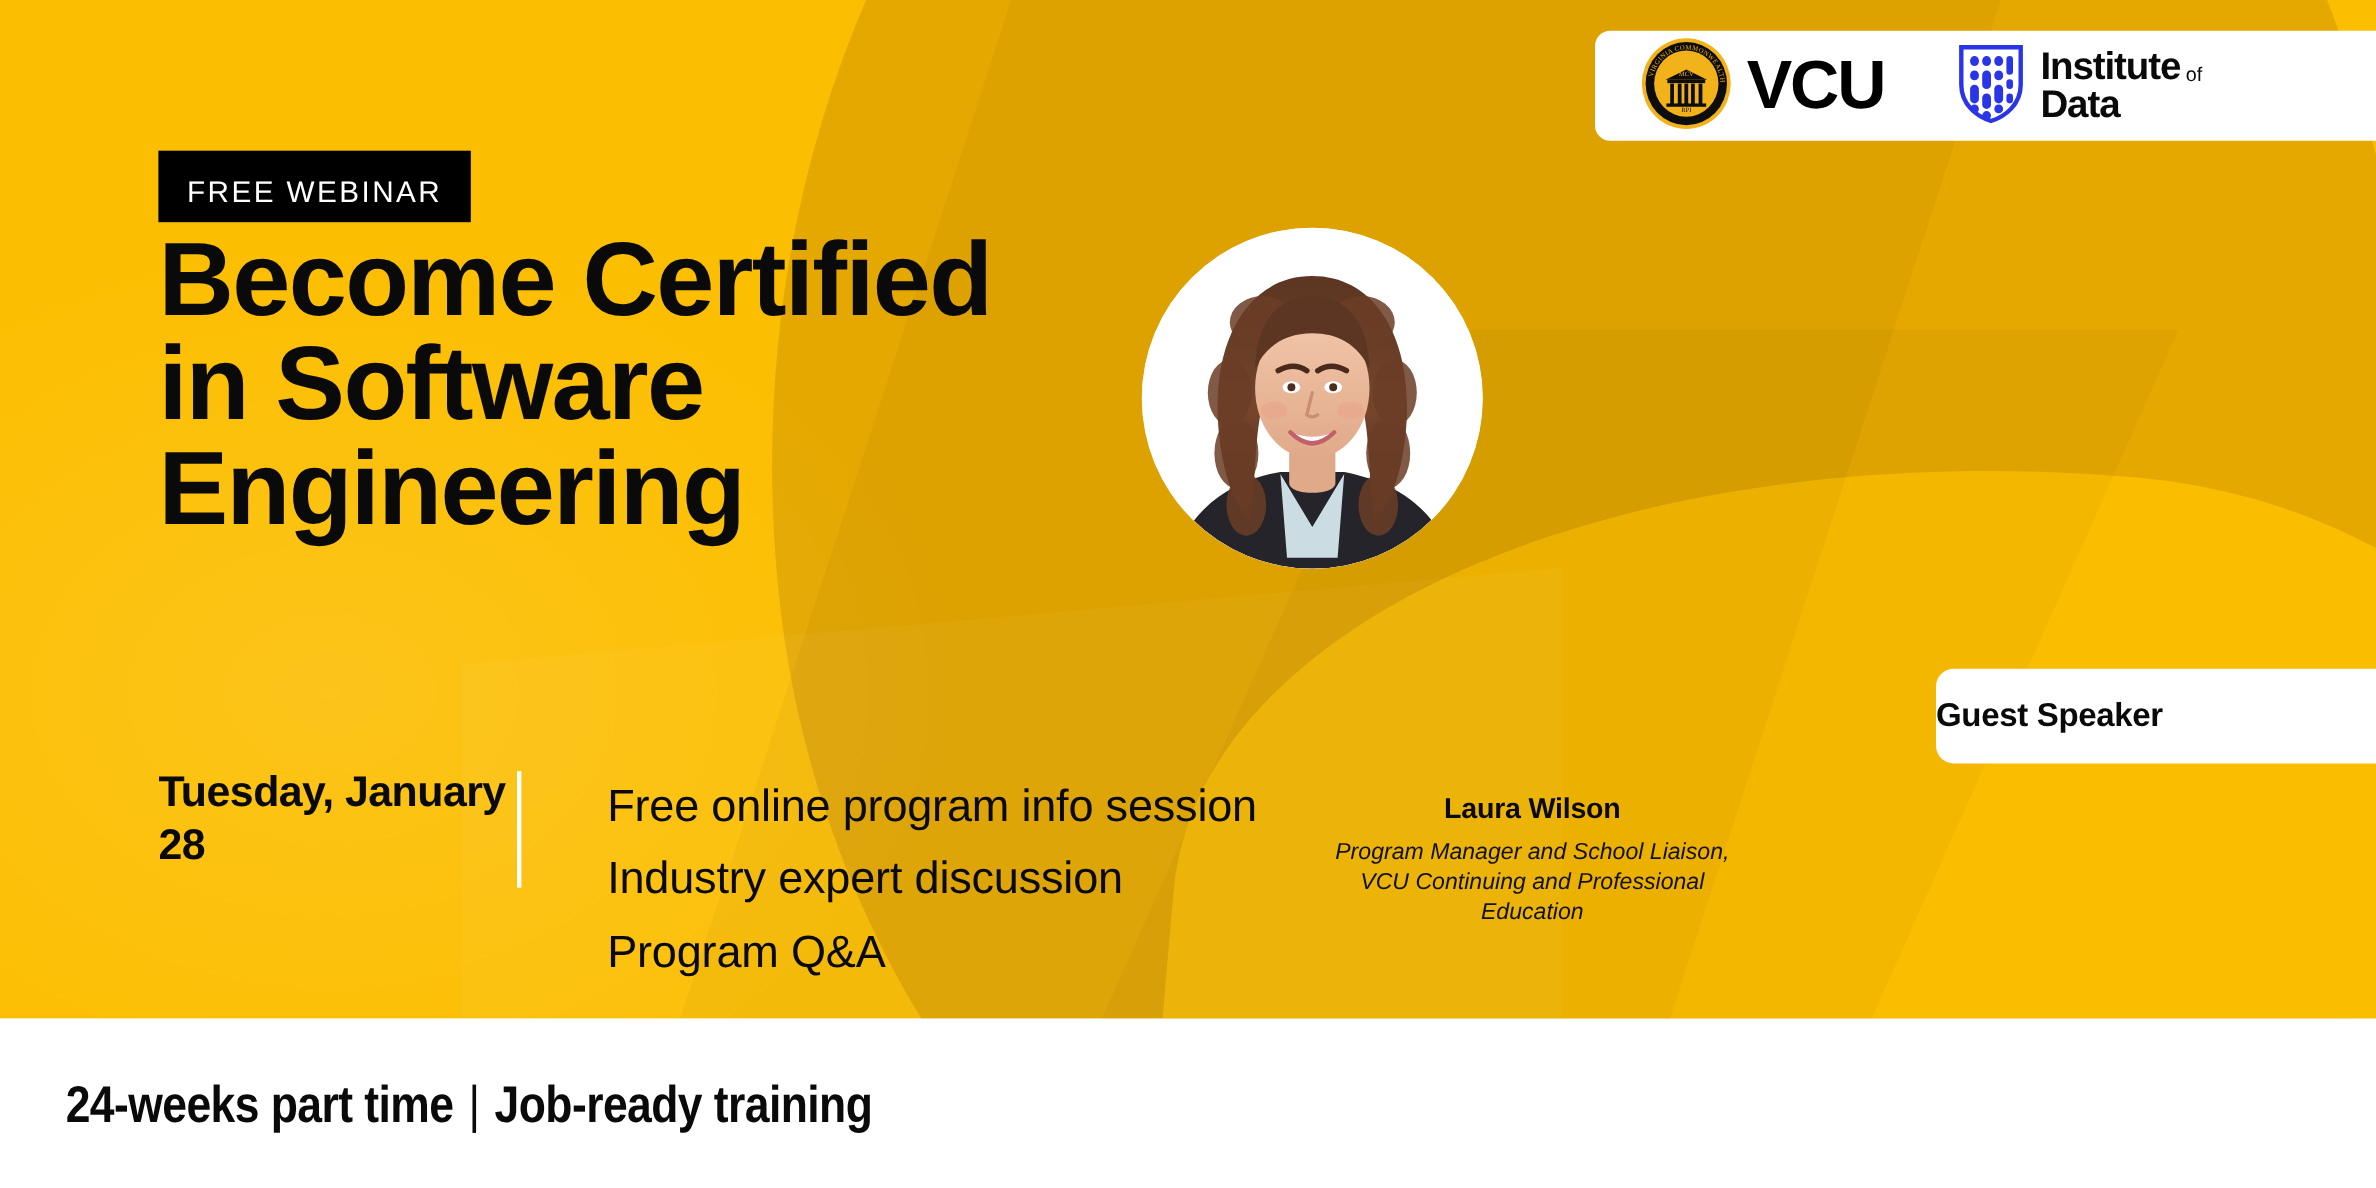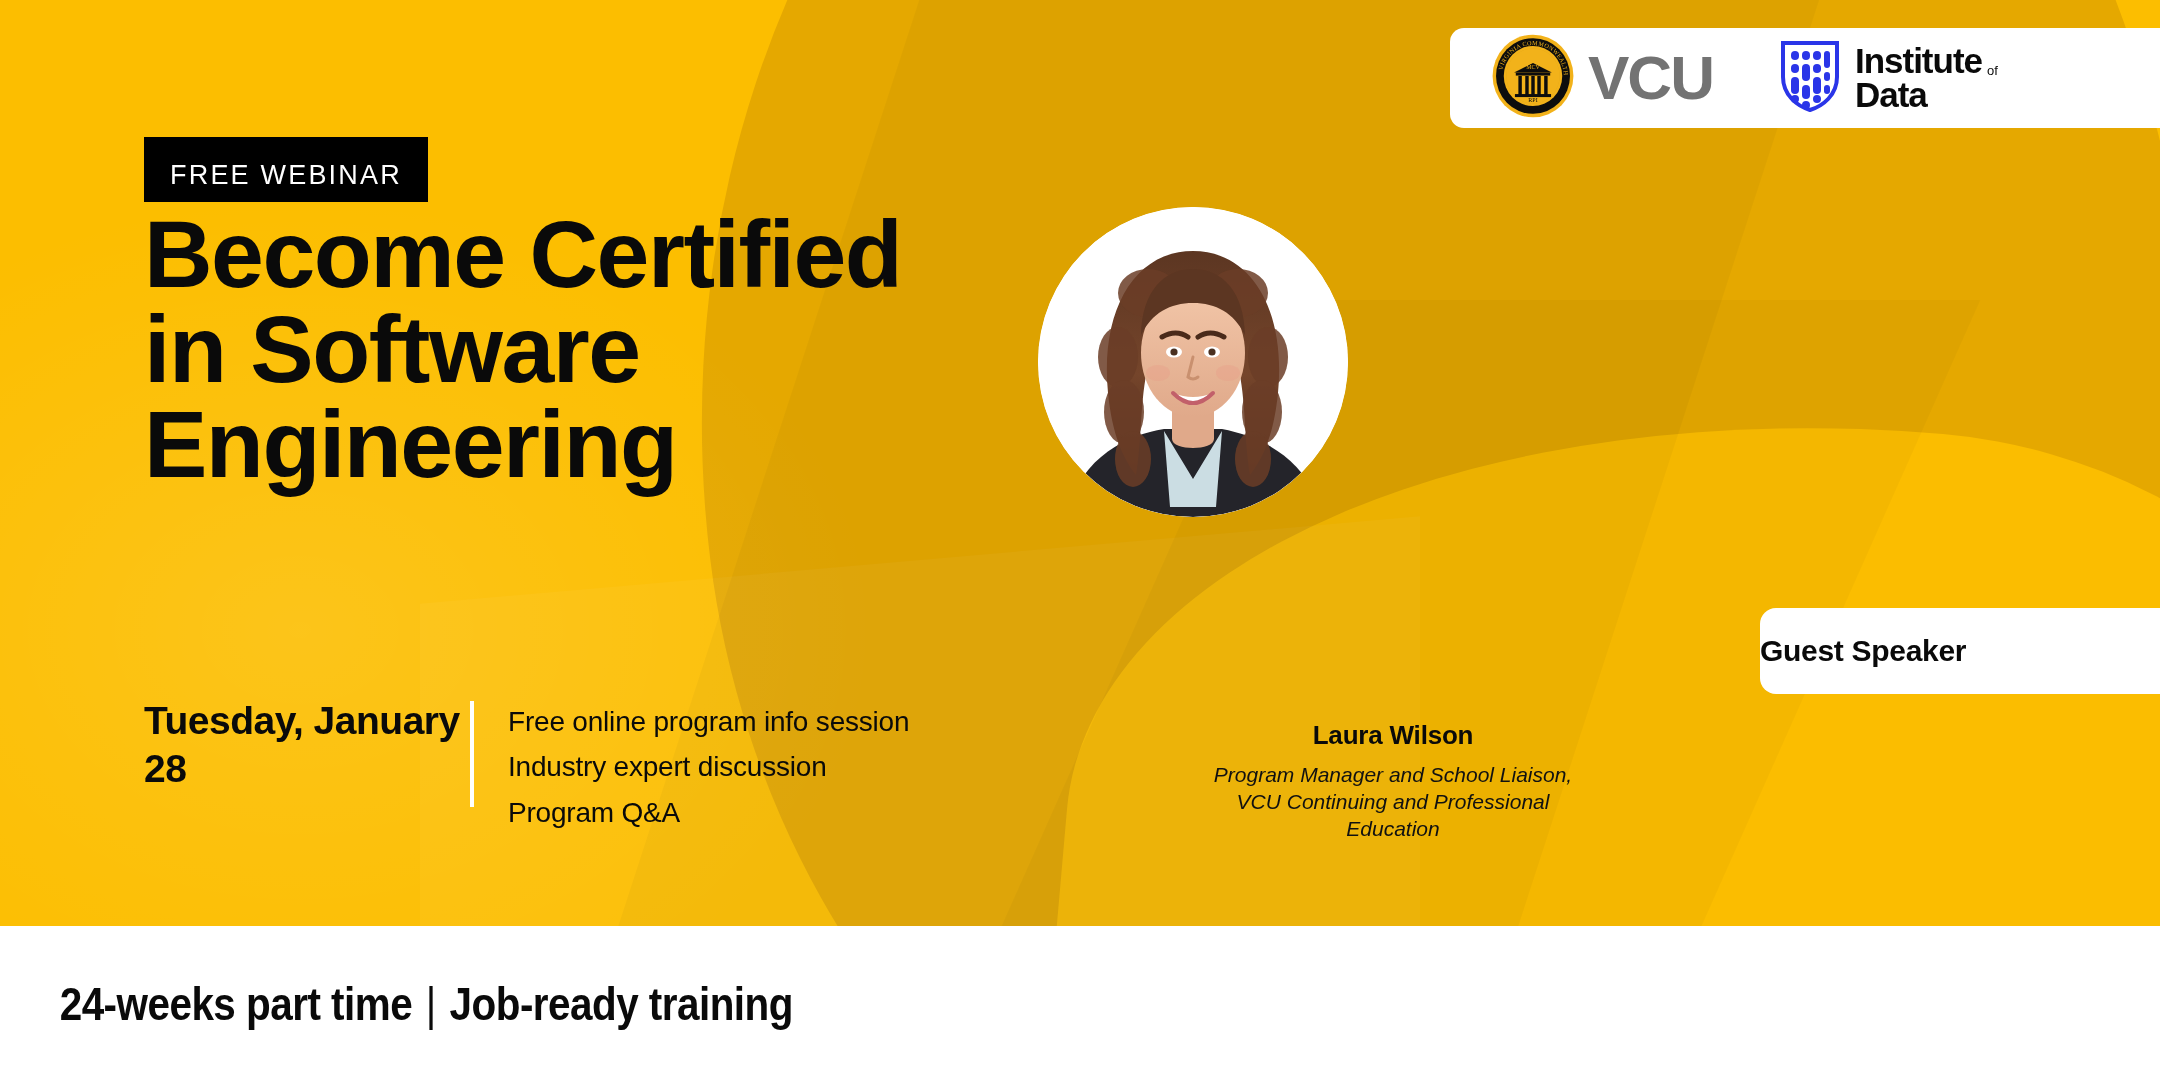--- a/index.html
+++ b/index.html
@@ -58,28 +58,28 @@
   .logo-bar{
     position:absolute;left:1450px;top:28px;width:720px;height:100px;
     background:#ffffff;
     border-radius:14px 0 0 14px;
     display:flex;align-items:center;
     box-sizing:border-box;padding-left:40px;gap:66px;
   }
   .vcu-lockup{display:flex;align-items:center;gap:12px;}
   .vcu-wordmark{
     font-family:"Liberation Sans", sans-serif;
-    font-weight:bold;font-size:62px;letter-spacing:-2px;color:#737373;
+    font-weight:bold;font-size:62px;letter-spacing:-2px;color:#000000;
     line-height:1;
   }
   .iod-lockup{display:flex;align-items:center;gap:14px;}
   .iod-text{display:flex;flex-direction:column;line-height:0.98;}
   .iod-l1{display:flex;align-items:flex-end;gap:5px;}
   .iod-big{font-weight:bold;font-size:35px;color:#0a0a0a;letter-spacing:-1px;}
-  .iod-of{font-size:13px;color:#0a0a0a;font-weight:normal;}
+  .iod-of{font-size:18px;color:#0a0a0a;font-weight:normal;}
 
   
   .free-badge{
     position:absolute;left:144px;top:137px;
     background:#000000;color:#ffffff;
     padding:25px 26px 13px 26px;
     font-size:27px;letter-spacing:2.2px;font-weight:normal;
     line-height:1;
   }
 
@@ -100,21 +100,21 @@
     font-size:39px;font-weight:bold;color:#0a0a0a;line-height:1.22;letter-spacing:-0.5px;
   }
   .time-line{
     font-size:37px;font-weight:normal;color:#0a0a0a;line-height:1.3;letter-spacing:-0.3px;
   }
   .v-divider{
     width:4px;background:#ffffff;margin:4px 34px 4px 6px;height:106px;
   }
   .bullets{padding-top:2px;}
   .bullets div{
-    font-size:28px;color:#0a0a0a;line-height:1.62;font-weight:normal;letter-spacing:-0.2px;
+    font-size:41px;color:#0a0a0a;line-height:1.62;font-weight:normal;letter-spacing:-0.2px;margin-left:44px;
   }
 
   
   .photo-circle{
     position:absolute;left:1038px;top:207px;width:310px;height:310px;
     border-radius:50%;background:#ffffff;overflow:hidden;
   }
   .photo-circle svg{display:block;}
   .speaker-badge{
     position:absolute;left:1760px;top:608px;width:400px;height:86px;

